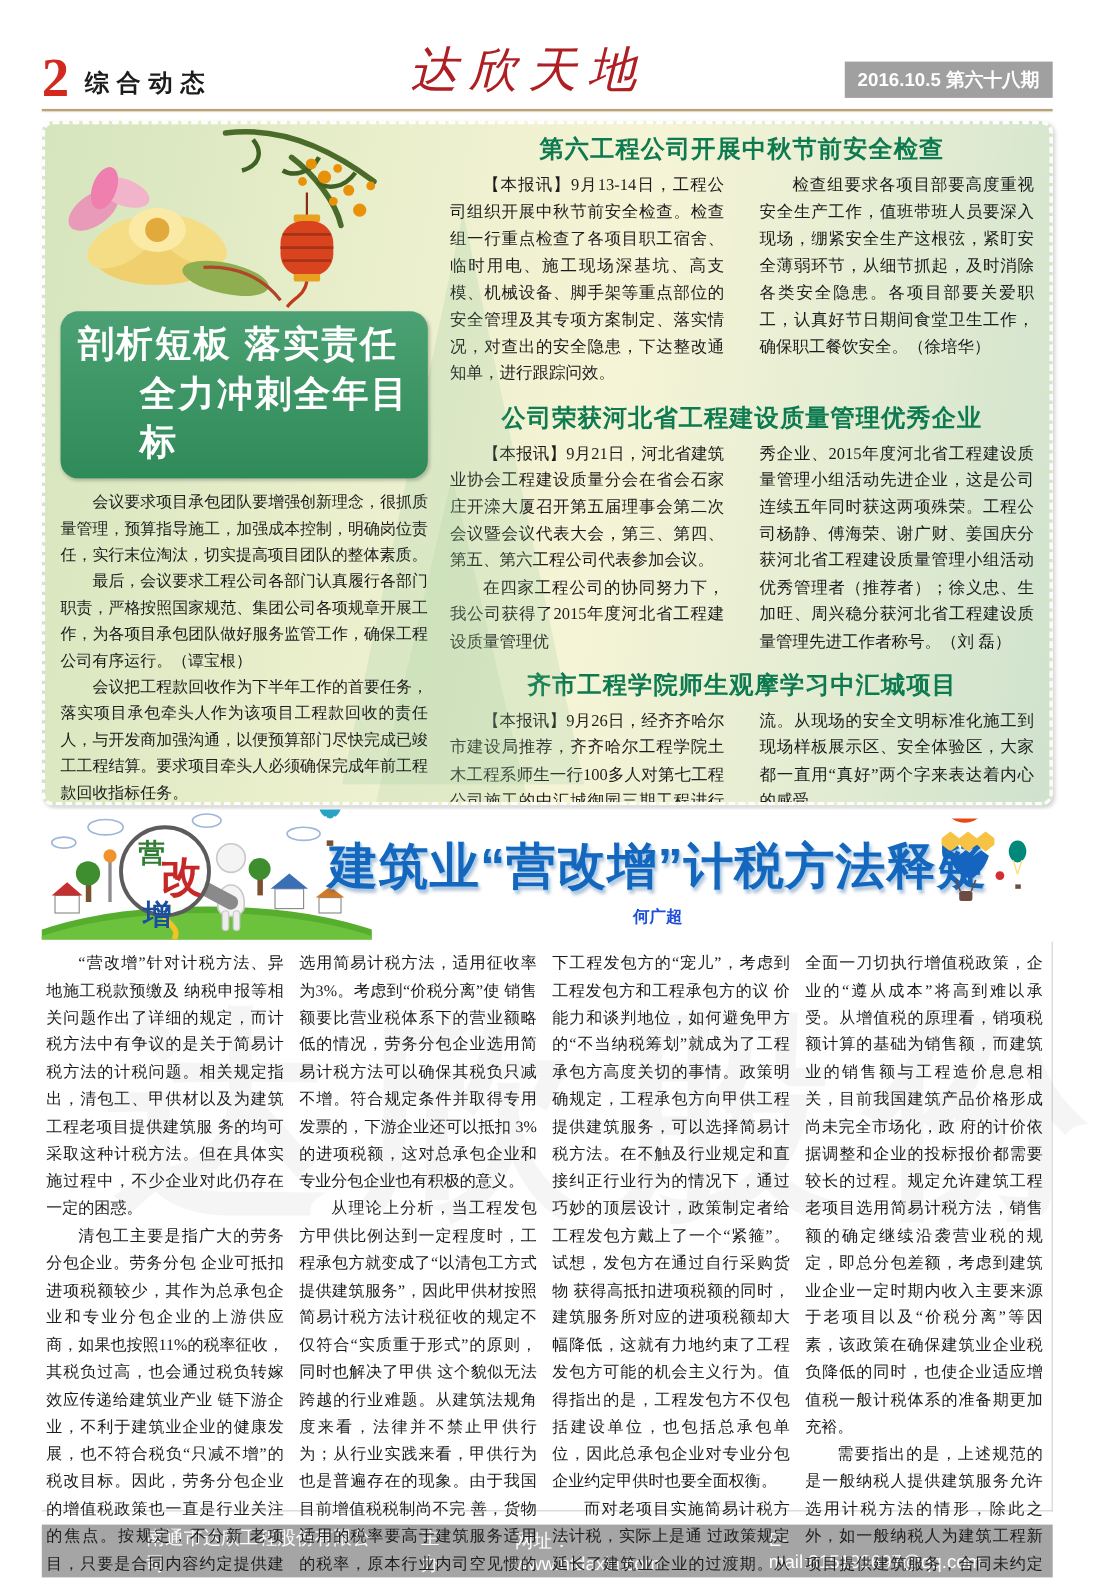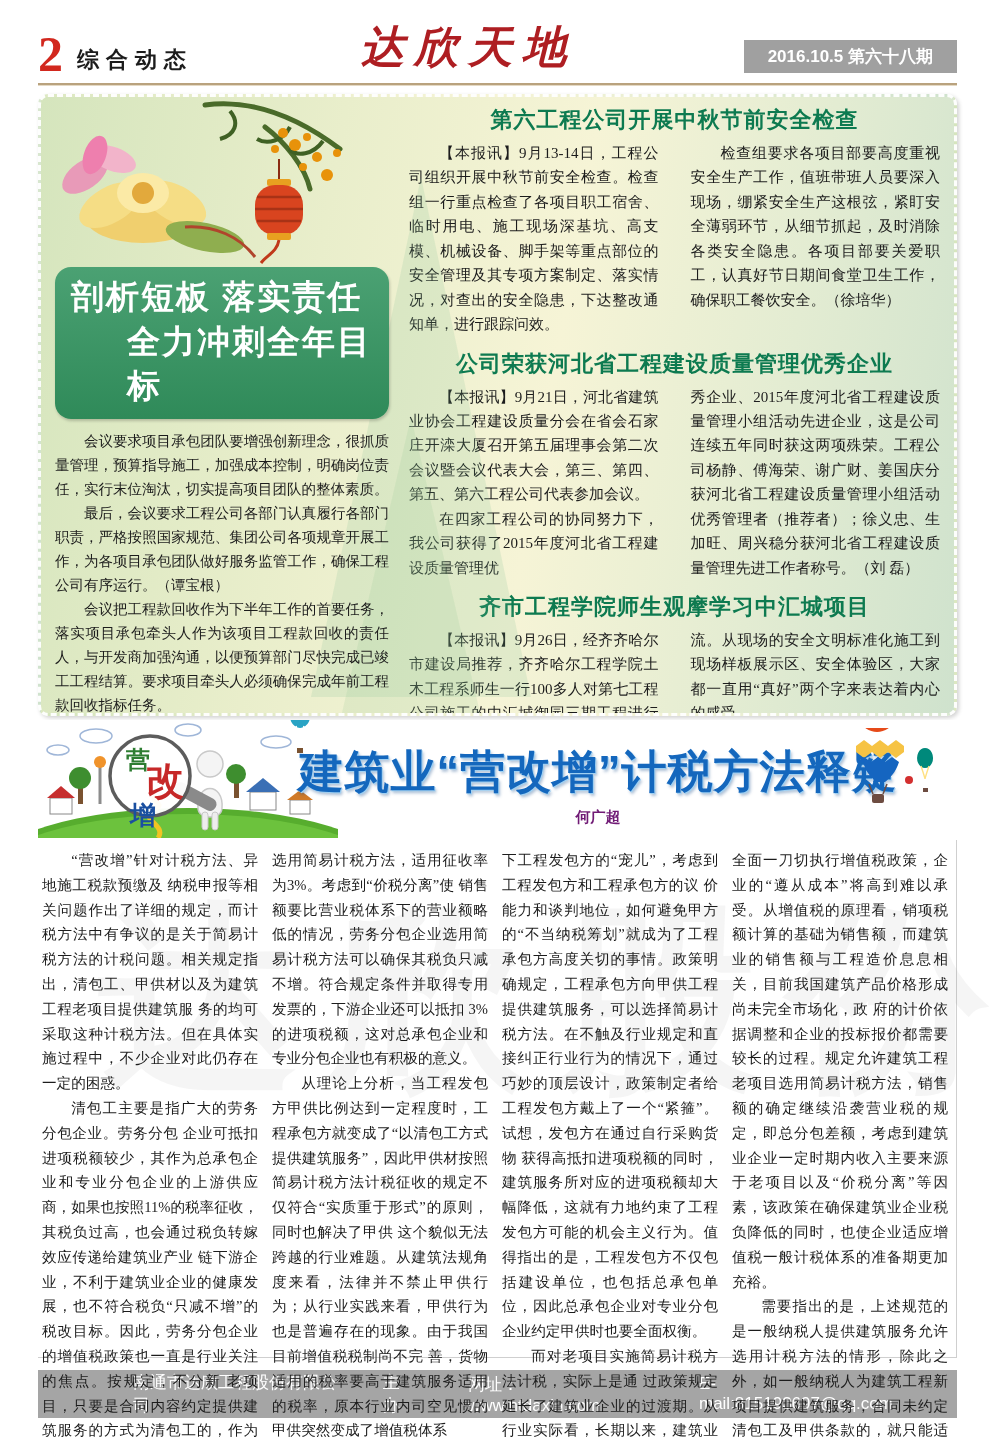--- a/index.html
+++ b/index.html
@@ -6,22 +6,22 @@
   html,body { background:#ffffff; }
   .page {
     position:relative; width:995px; height:1437px; margin:0 auto;
     background:#ffffff; overflow:hidden;
     font-family:"Liberation Serif","DejaVu Serif",serif; color:#1c1c1c;
   }
   
   .header { display:flex; align-items:flex-end; padding:18px 38px 6px 38px; }
   .pagenum { color:#d2281e; font-size:50px; line-height:0.9; font-weight:bold; font-family:"Liberation Serif",serif; }
   .section-title { font-family:"Liberation Sans","DejaVu Sans",sans-serif; font-size:22px; font-weight:bold; letter-spacing:7px; margin-left:14px; padding-bottom:2px; }
-  .masthead { flex:1; text-align:center; color:#ae1e22; font-size:44px; font-weight:bold; font-style:italic; letter-spacing:10px; font-family:"Liberation Serif",serif; padding-bottom:0px; }
-  .issue-box { background:#a0a0a0; color:#fff; font-family:"Liberation Sans",sans-serif; font-size:17px; font-weight:bold; padding:5px 24px; margin-bottom:4px; }
+  .masthead { flex:1; text-align:center; color:#ae1e22; font-size:44px; font-weight:normal; font-style:italic; letter-spacing:10px; font-family:"Liberation Serif",serif; padding-bottom:0px;margin-top:16px; }
+  .issue-box { background:#a0a0a0; color:#fff; font-family:"Liberation Sans",sans-serif; font-size:17px; font-weight:bold; padding:5px 12px; margin-bottom:4px; }
   .header-rule { margin:0 38px; border-top:2px solid #b9a27e; border-bottom:1px solid #e4d9c4; height:3px; }
 
   
   .top-section {
     position:relative; margin:8px 38px 0 38px; height:622px;
     background:linear-gradient(100deg,#d5e5bd 0%,#e9eecb 30%,#f6f4d6 55%,#e3ecd2 78%,#cfe2cd 100%);
     border:3px dashed rgba(255,255,255,0.95); border-radius:10px;
     box-shadow:2px 2px 4px rgba(0,0,0,0.18);
     display:flex; overflow:hidden;
   }
@@ -53,21 +53,21 @@
   
   .banner { position:relative; margin:4px 38px 0 38px; height:118px; background:#fff; }
   .banner-art { position:absolute; left:0; top:0; width:300px; height:118px; }
   .banner-title {
     position:absolute; left:250px; top:22px; width:620px; text-align:center;
     font-family:"Liberation Sans","DejaVu Sans",sans-serif; font-weight:bold;
     font-size:45px; letter-spacing:1px; color:#1467bd;
     text-shadow:1px 1px 0 #9fd0f2, 2px 3px 3px rgba(30,80,140,0.35);
     white-space:nowrap;
   }
-  .banner-author { position:absolute; left:250px; top:88px; width:620px; text-align:center; font-family:"Liberation Sans",sans-serif; font-size:15px; font-weight:bold; color:#701a75; }
+  .banner-author { position:absolute; left:250px; top:88px; width:620px; text-align:center; font-family:"Liberation Sans",sans-serif; font-size:15px; font-weight:bold; color:#1d4ed8; }
   .balloon-art { position:absolute; right:18px; top:8px; width:96px; height:86px; }
 
   
   .feature-body {
     position:relative; margin:2px 38px 0 38px; height:518px;
     border-right:1px solid #cfcfcf; border-bottom:1px solid #cfcfcf;
     padding:8px 8px 0 4px;
     display:flex; gap:14px;
     font-size:14.6px; line-height:1.7; text-align:justify;
   }

